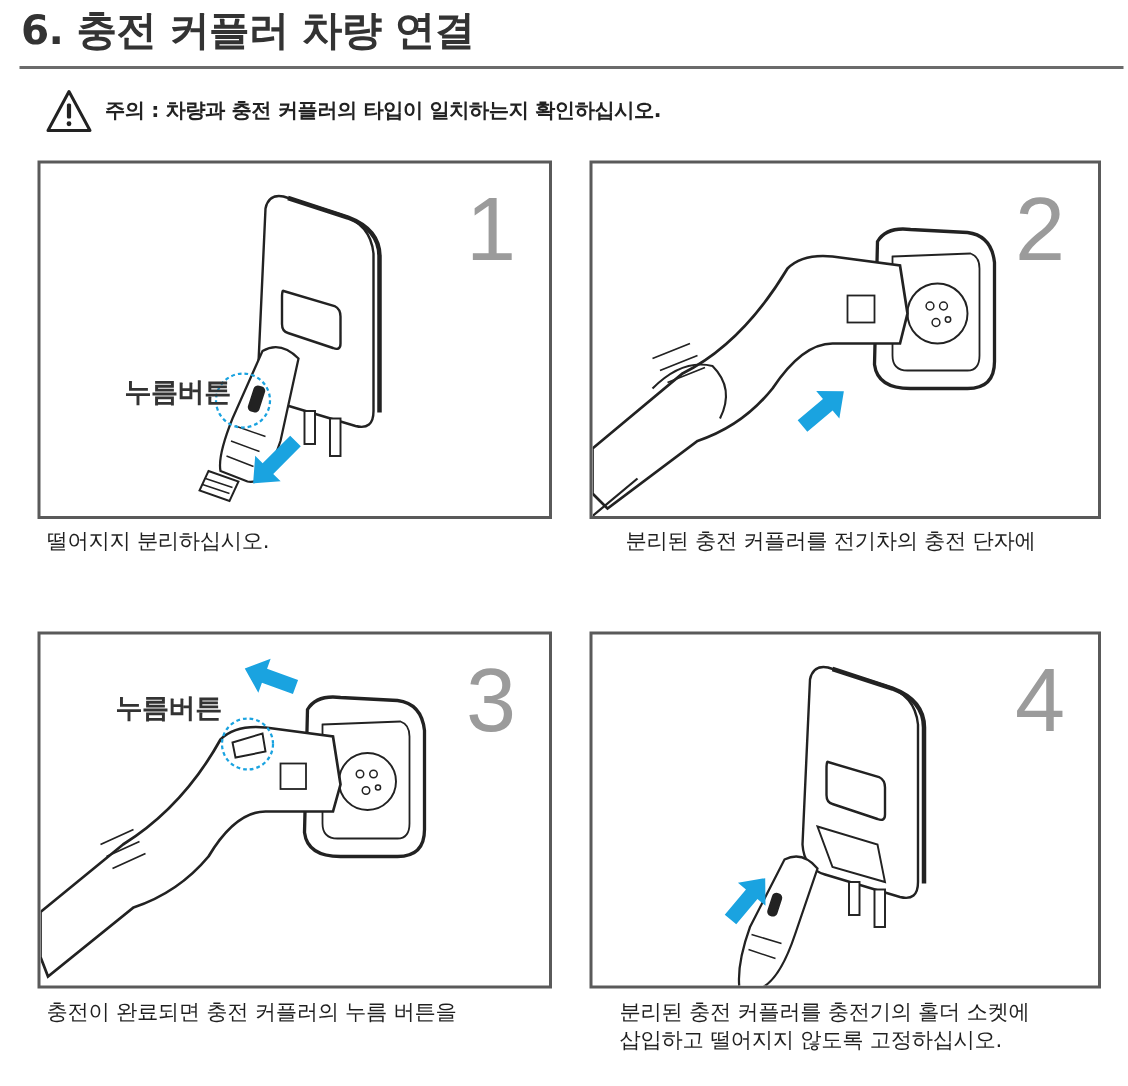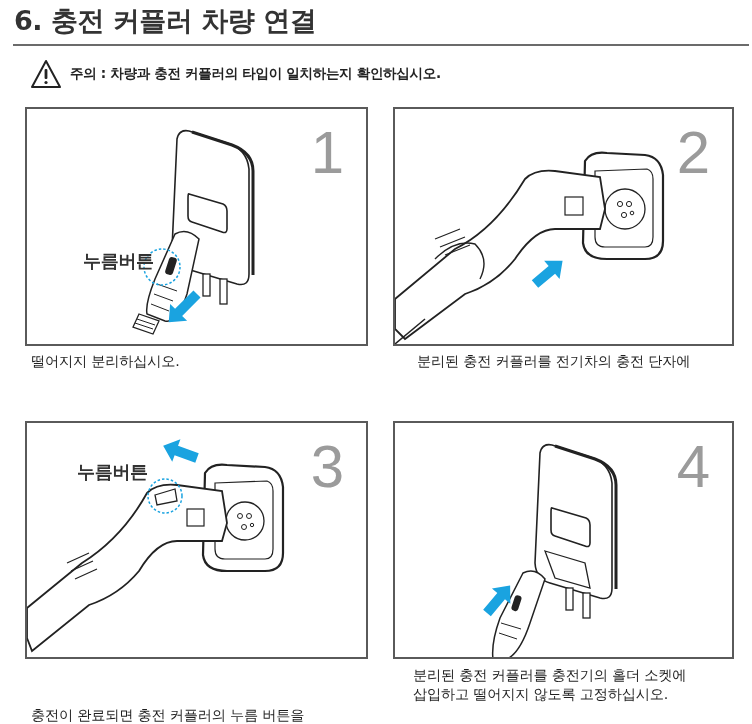--- a/index.html
+++ b/index.html
@@ -106,21 +106,21 @@
     <path d="M128 72 L148 66 L150 78 L130 82 Z" fill="#fff" stroke="#222" stroke-width="1.3"></path>
     <rect x="160" y="86" width="17" height="17" fill="#fff" stroke="#222" stroke-width="1.2"></rect>
     <circle cx="138" cy="73" r="17" fill="none" stroke="#1aa3e0" stroke-width="1.5" stroke-dasharray="2.5 2"></circle>
     <g transform="translate(170 35) rotate(200)">
       <path d="M0 -5 L22 -5 L22 -12 L36 0 L22 12 L22 5 L0 5 Z" fill="#1aa3e0"></path>
     </g>
   </svg>
   <span class="step-num">3</span>
   <span class="btn-label" style="left:50px; top:37px;">누름버튼</span>
 </div>
-<div class="caption" style="left:31px; top:666px;margin-top:40px;">
+<div class="caption" style="left:31px; top:666px;">
   <div>충전이 완료되면 충전 커플러의 누름 버튼을</div>
 </div>
 
 <div class="panel" style="left:393px; top:421px; width:341px; height:238px;">
   <svg class="illus" width="341" height="238" viewBox="0 0 341 238">
     <path d="M145 30 Q147 20 157 22 L195 34 Q215 40 217 60 L217 165 Q217 178 205 175 L155 160 Q141 156 140 140 Z" fill="#fff" stroke="#222" stroke-width="1.6"></path>
     <path d="M160 23 L200 36 Q221 44 221 62 L221 166" fill="none" stroke="#222" stroke-width="3"></path>
     <path d="M157 85 L191 95 Q195 97 195 102 L195 120 Q195 125 190 123 L160 113 Q156 112 156 107 L156 90 Q156 84 157 85Z" fill="#fff" stroke="#222" stroke-width="1.6"></path>
     <path d="M150 128 L190 140 L195 165 L160 155 Z" fill="#fff" stroke="#222" stroke-width="1.3"></path>
     <rect x="171" y="165" width="7" height="22" fill="#fff" stroke="#222" stroke-width="1.3"></rect>

